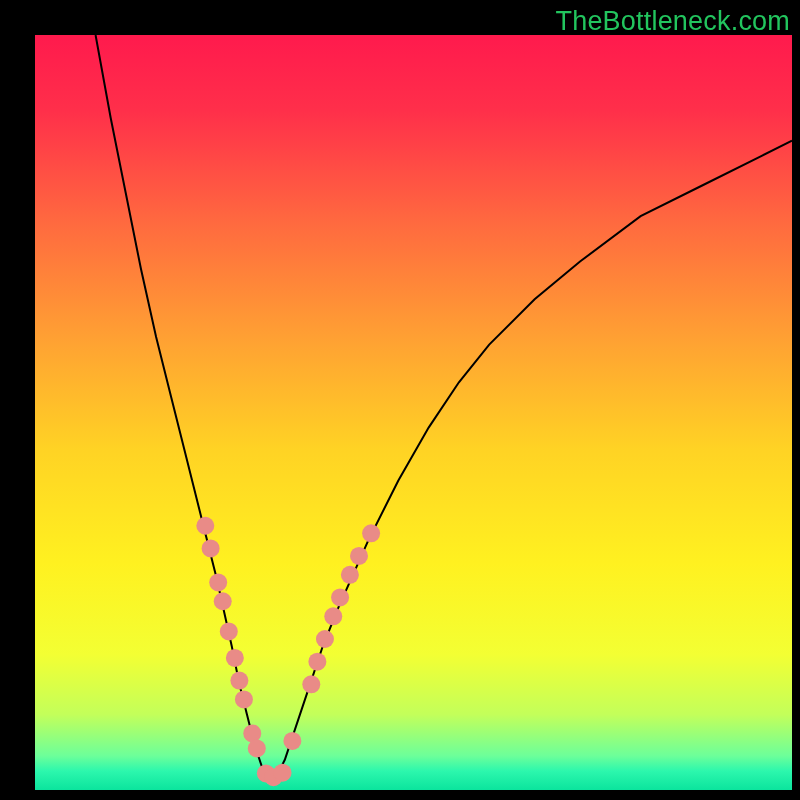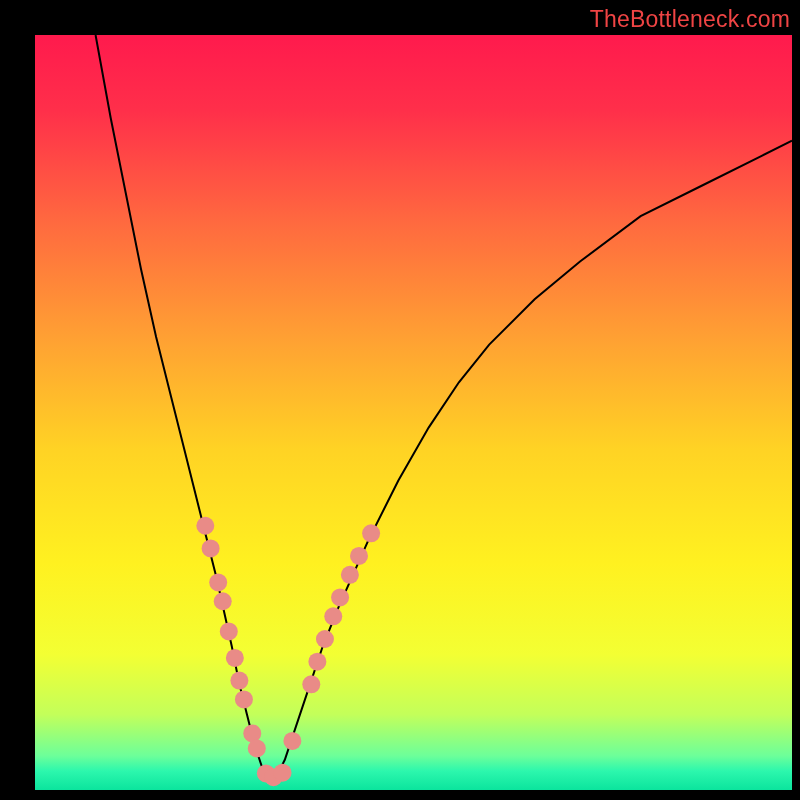--- a/index.html
+++ b/index.html
@@ -14,22 +14,22 @@
   .frame {
     position: absolute;
     left: 0; top: 0;
     width: 800px; height: 800px;
     background: #000;
   }
   .watermark {
     position: absolute;
     top: 6px;
     right: 10px;
-    color: #ef4444;
-    font-size: 23px;
+    color: #22c55e;
+    font-size: 27px;
     font-weight: 400;
     letter-spacing: 0.2px;
     font-family: Arial, Helvetica, sans-serif;
   }
   .plot {
     position: absolute;
     left: 35px;
     top: 35px;
     width: 757px;
     height: 755px;

